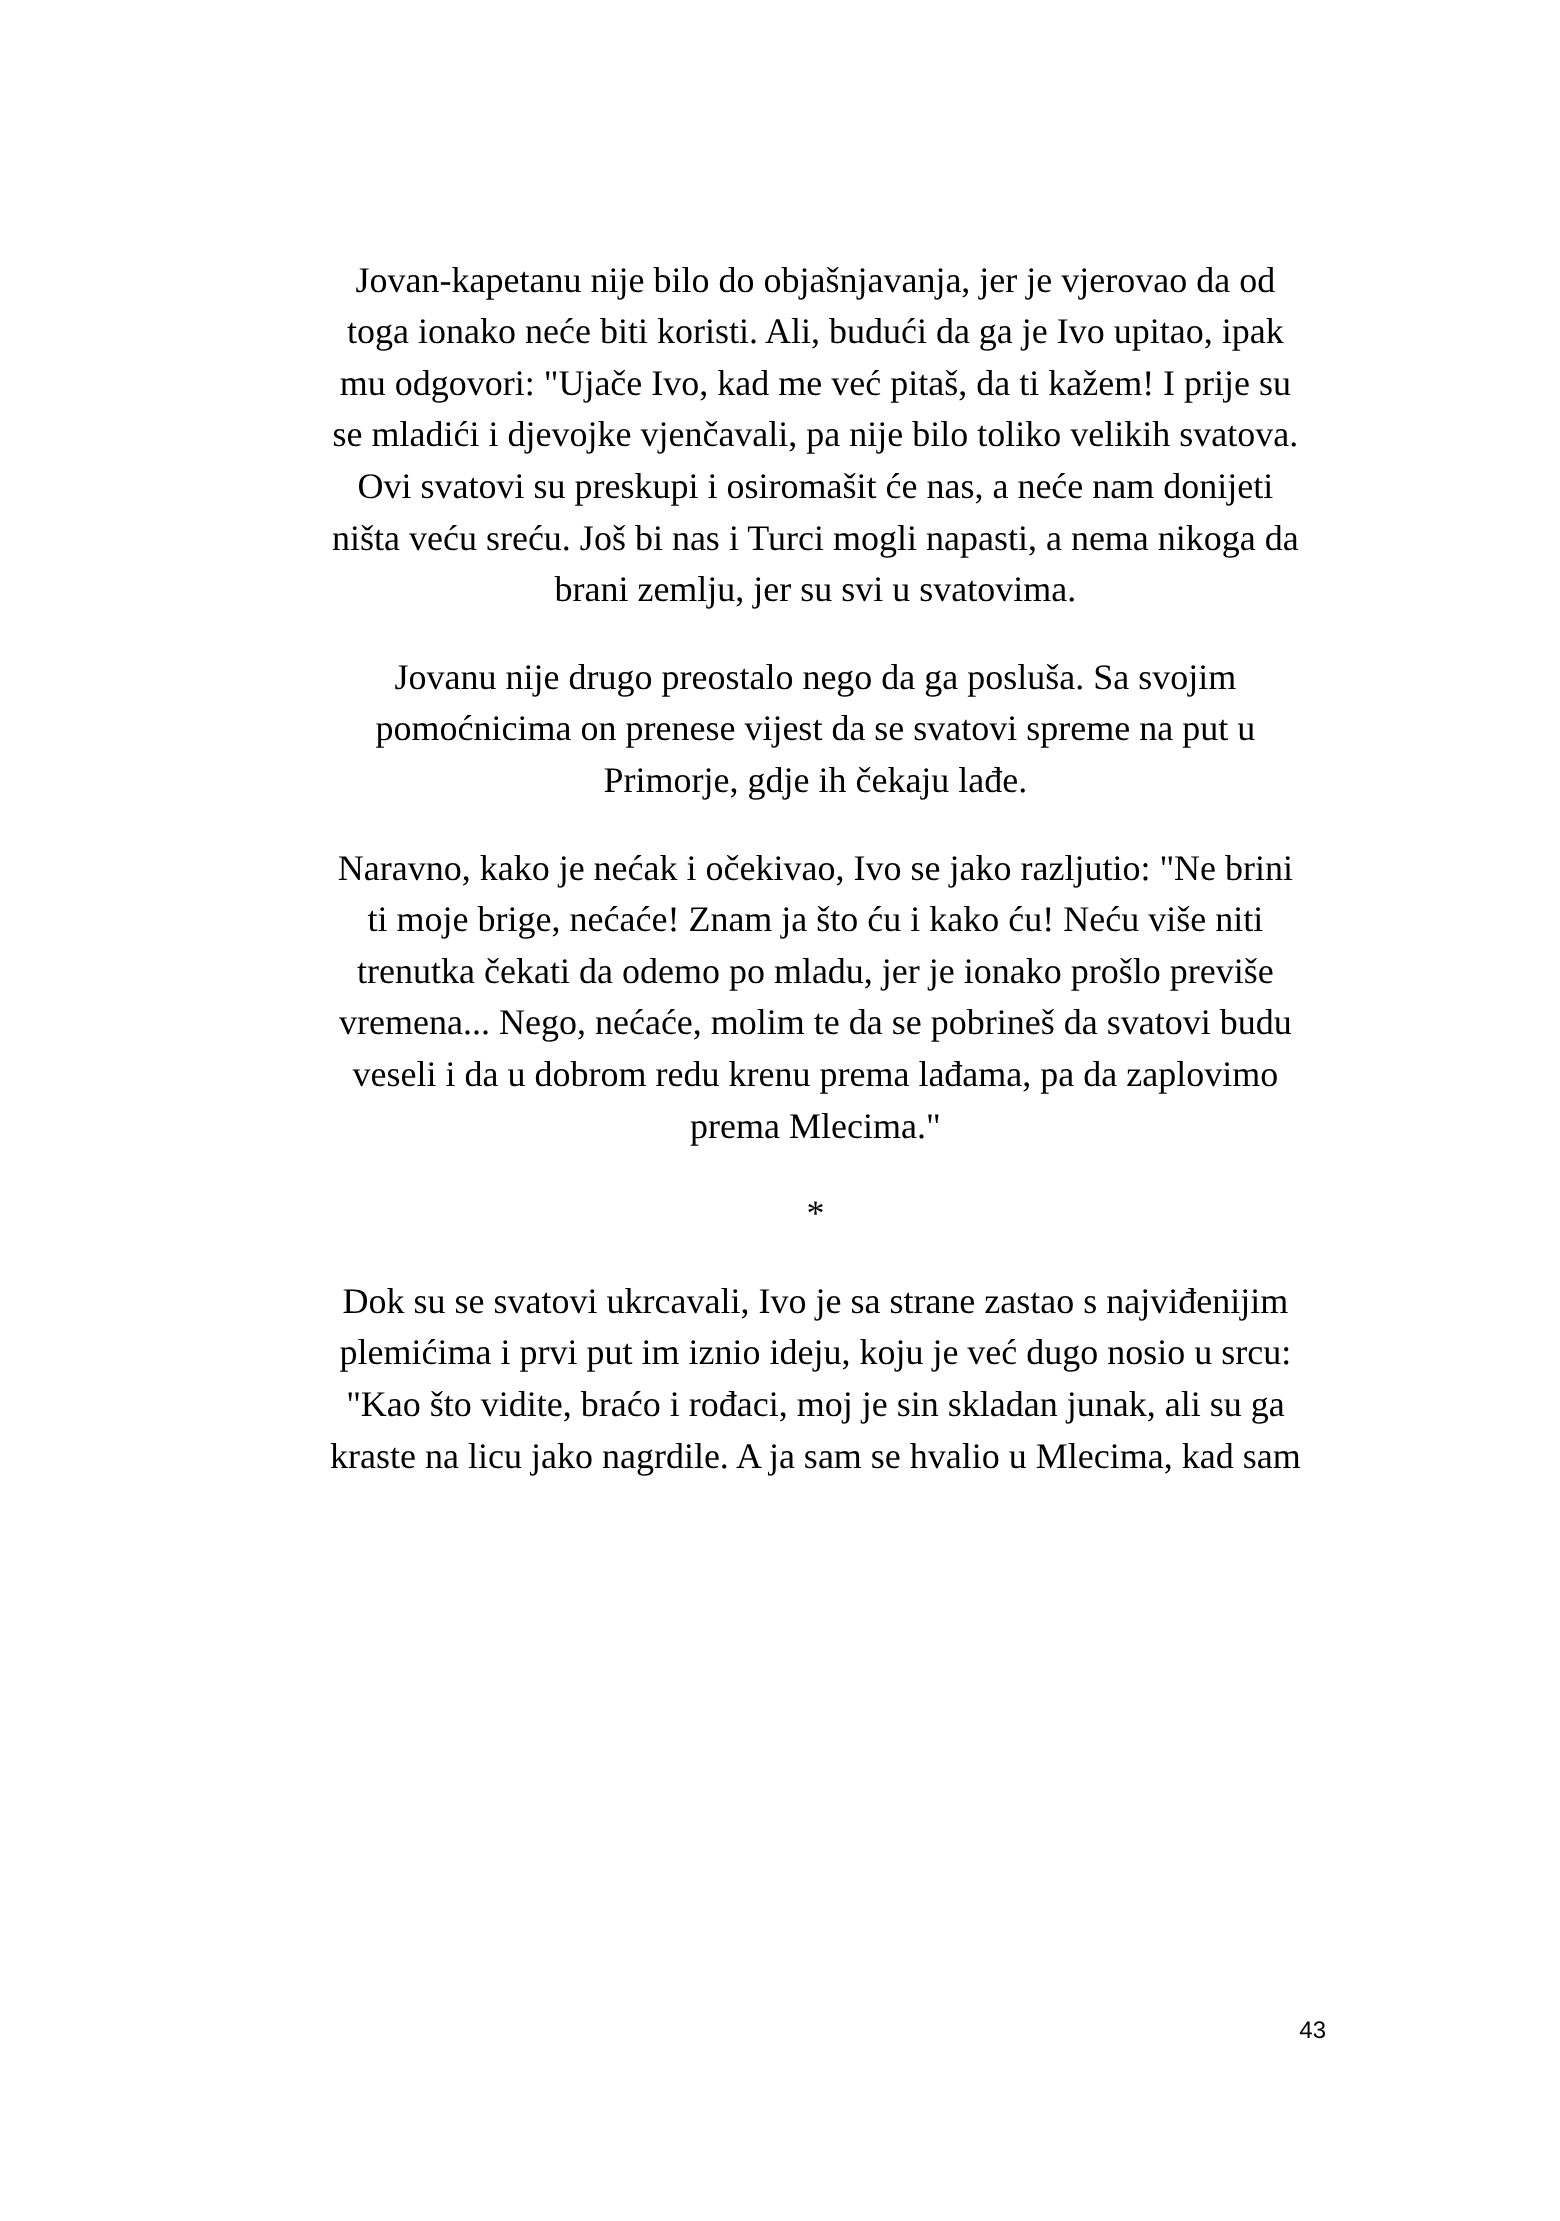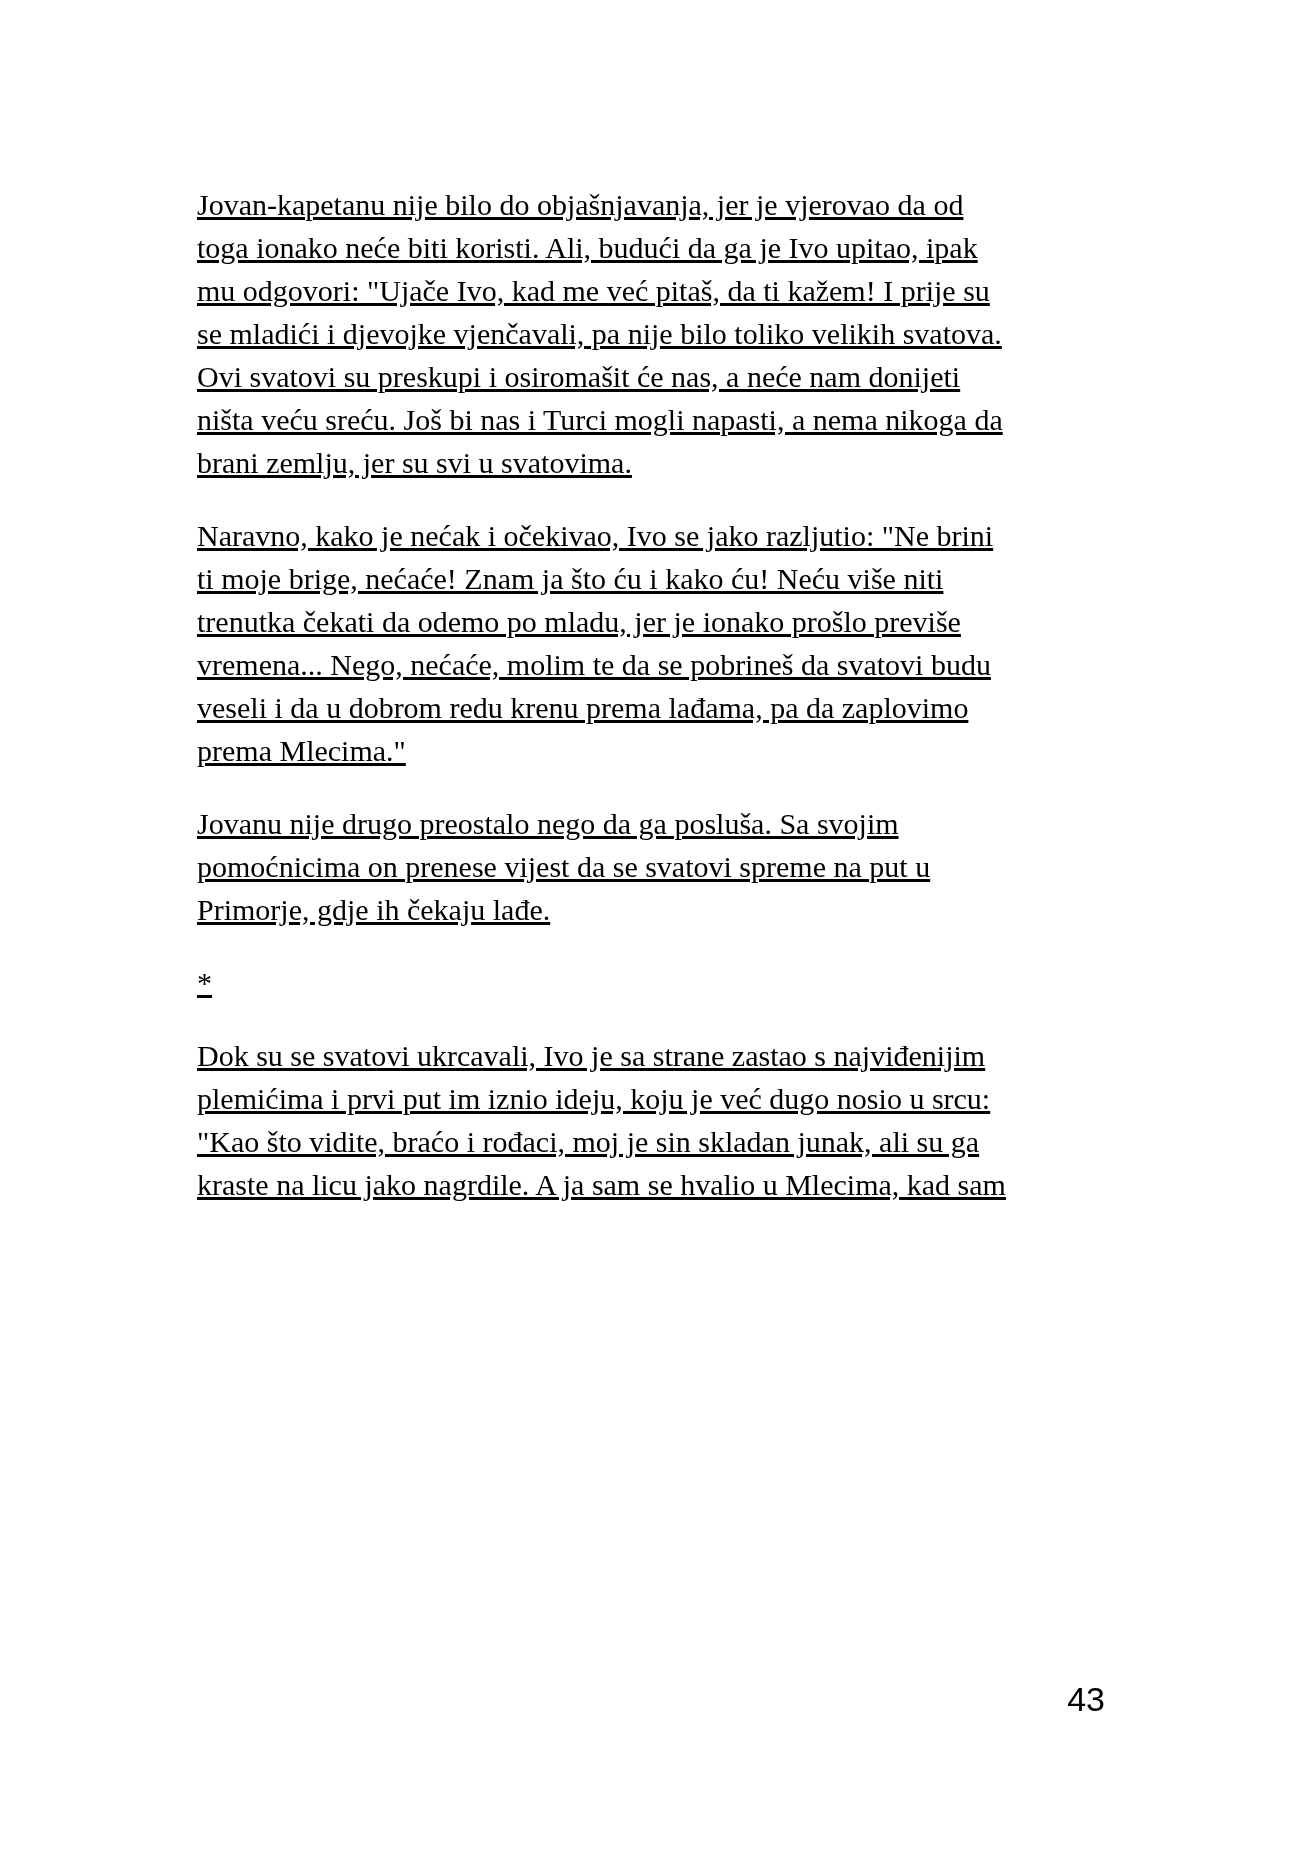--- a/index.html
+++ b/index.html
@@ -12,62 +12,61 @@
     width: 1300px;
     height: 1851px;
     background: #ffffff;
     overflow: hidden;
     font-family: "Liberation Serif", serif;
     color: #000000;
   }
   .content {
     position: absolute;
     left: 197px;
-    top: 183px;
+    top: 212px;
     width: 965px;
     font-size: 30px;
     line-height: 43px;
-    text-align: left;
-    text-decoration: underline;
+    text-align: center;
   }
   .content p {
     margin: 0 0 30px 0;
     white-space: pre-line;
   }
   .page-number {
     position: absolute;
     top: 1682px;
     right: 195px;
     font-family: "Liberation Sans", sans-serif;
-    font-size: 34px;
+    font-size: 20px;
     line-height: 1;
     color: #000000;
   }
 </style>
 </head>
 <body>
 
 <div class="page">
   <div class="content">
     <p>Jovan-kapetanu nije bilo do objašnjavanja, jer je vjerovao da od
 toga ionako neće biti koristi. Ali, budući da ga je Ivo upitao, ipak
 mu odgovori: "Ujače Ivo, kad me već pitaš, da ti kažem! I prije su
 se mladići i djevojke vjenčavali, pa nije bilo toliko velikih svatova.
 Ovi svatovi su preskupi i osiromašit će nas, a neće nam donijeti
 ništa veću sreću. Još bi nas i Turci mogli napasti, a nema nikoga da
 brani zemlju, jer su svi u svatovima.</p>
+    <p>Jovanu nije drugo preostalo nego da ga posluša. Sa svojim
+pomoćnicima on prenese vijest da se svatovi spreme na put u
+Primorje, gdje ih čekaju lađe.</p>
     <p>Naravno, kako je nećak i očekivao, Ivo se jako razljutio: "Ne brini
 ti moje brige, nećaće! Znam ja što ću i kako ću! Neću više niti
 trenutka čekati da odemo po mladu, jer je ionako prošlo previše
 vremena... Nego, nećaće, molim te da se pobrineš da svatovi budu
 veseli i da u dobrom redu krenu prema lađama, pa da zaplovimo
 prema Mlecima."</p>
-    <p>Jovanu nije drugo preostalo nego da ga posluša. Sa svojim
-pomoćnicima on prenese vijest da se svatovi spreme na put u
-Primorje, gdje ih čekaju lađe.</p>
     <p>*</p>
     <p>Dok su se svatovi ukrcavali, Ivo je sa strane zastao s najviđenijim
 plemićima i prvi put im iznio ideju, koju je već dugo nosio u srcu:
 "Kao što vidite, braćo i rođaci, moj je sin skladan junak, ali su ga
 kraste na licu jako nagrdile. A ja sam se hvalio u Mlecima, kad sam</p>
   </div>
   <div class="page-number">43</div>
 </div>
 
 </body></html>

